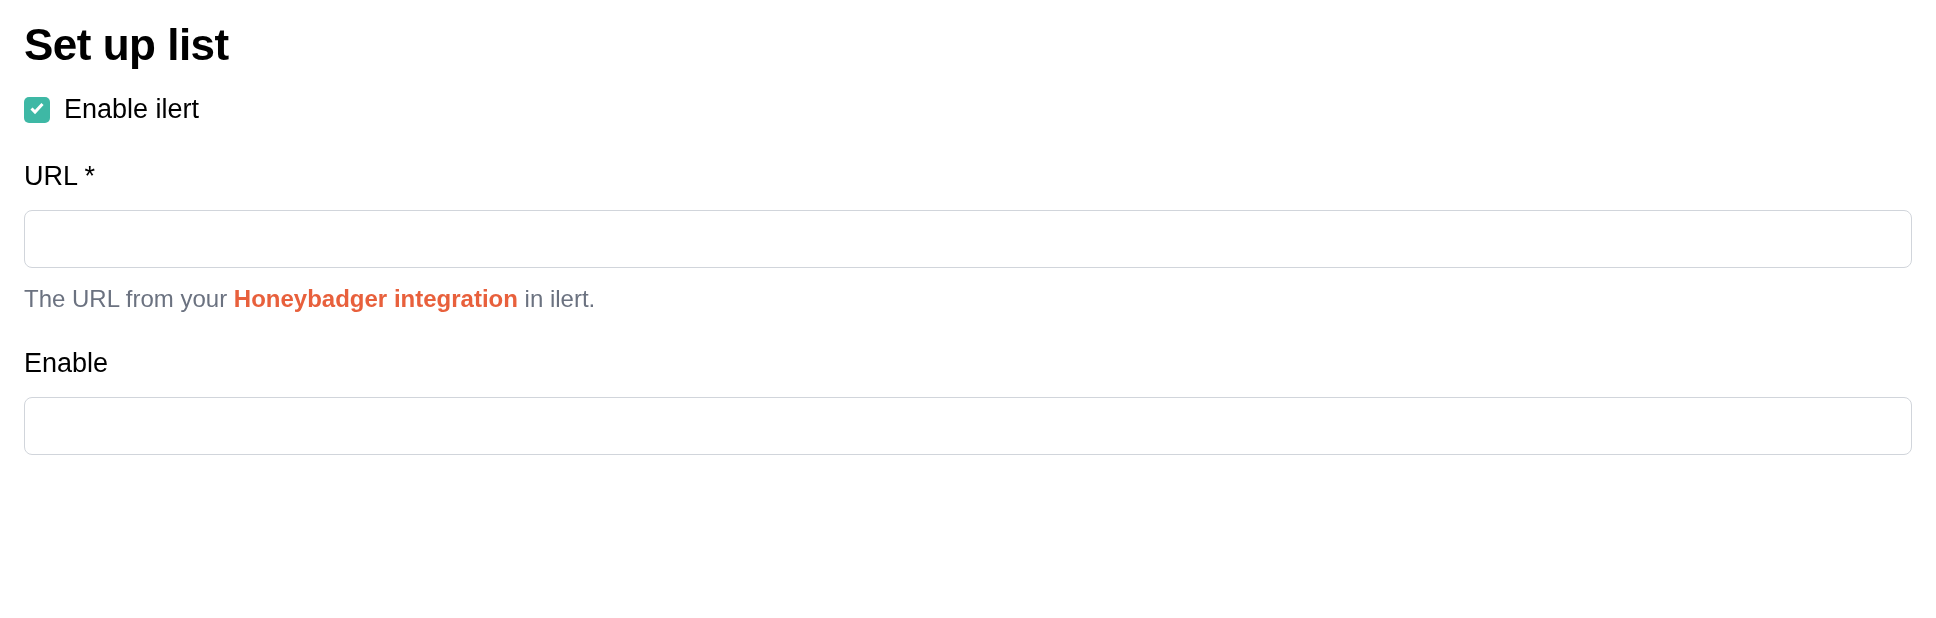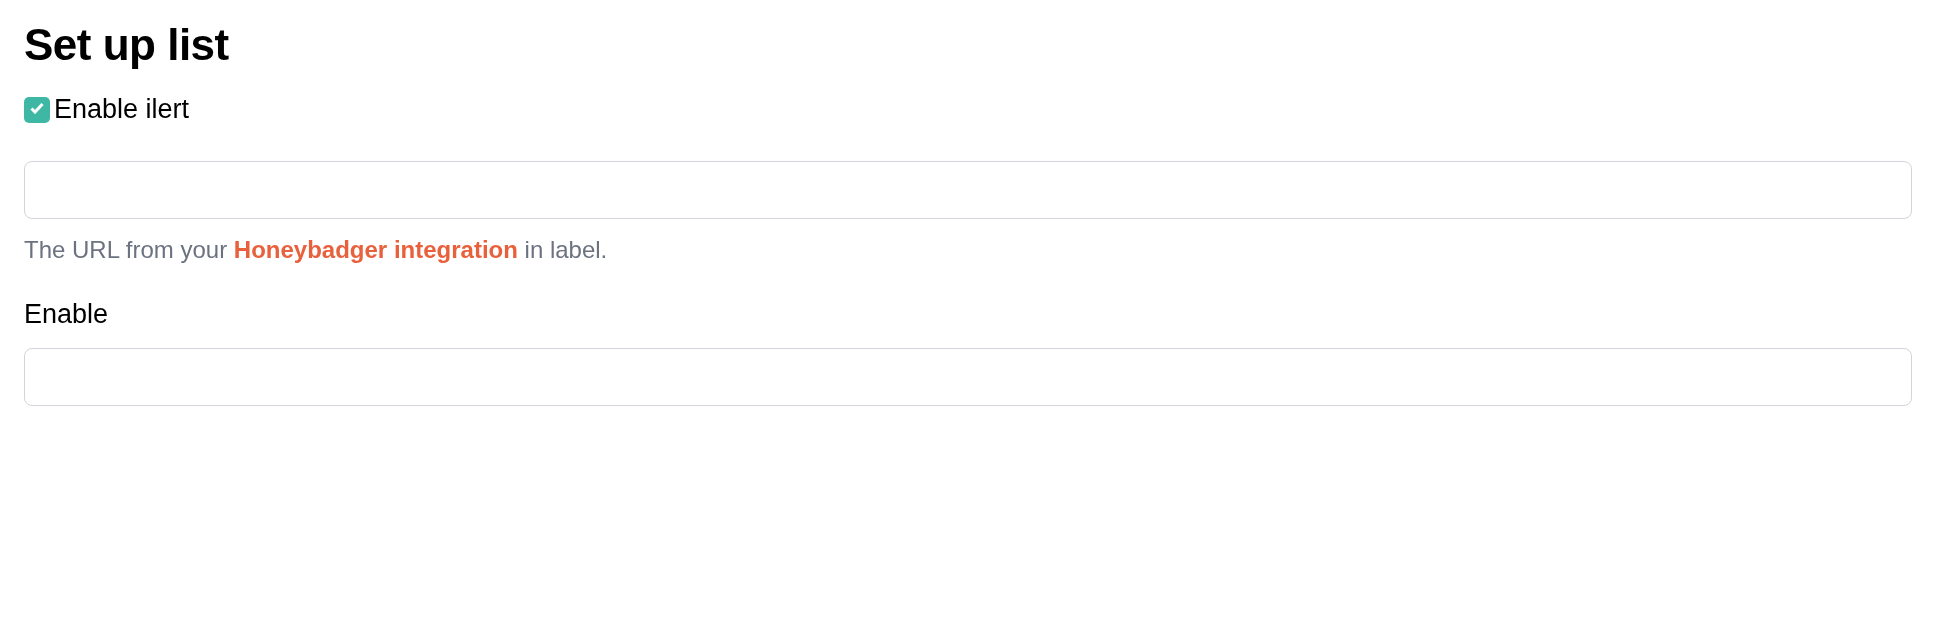--- a/index.html
+++ b/index.html
@@ -16,21 +16,21 @@
     .page-title {
       font-size: 44px;
       font-weight: 800;
       letter-spacing: -0.5px;
       color: #000000;
       margin-bottom: 24px;
     }
     .checkbox-row {
       display: flex;
       align-items: center;
-      gap: 4px;
+      gap: 14px;
       margin-bottom: 36px;
     }
     .checkbox {
       width: 26px;
       height: 26px;
       border-radius: 5px;
       background: #3eb8a5;
       display: flex;
       align-items: center;
       justify-content: center;
@@ -93,22 +93,23 @@
     <span>
       <svg viewBox="0 0 16 16">
           <polyline points="2.5,8.5 6,12 13.5,4"></polyline>
         </svg>
     </span>
   </div>
   <span class="checkbox-label">Enable ilert</span>
 </div>
 
 <div class="field-group">
+  <label class="field-label">URL *</label>
   <input type="text" class="text-input" value="" style="">
   <div class="help-text">
-    <span>The URL from your </span><a class="help-link">Honeybadger integration</a><span> in label.</span>
+    <span>The URL from your </span><a class="help-link">Honeybadger integration</a><span> in ilert.</span>
   </div>
 </div>
 
 <div class="field-group">
   <label class="field-label">Enable</label>
   <input type="text" class="text-input" value="" style="">
 </div>
 
 </body></html>

